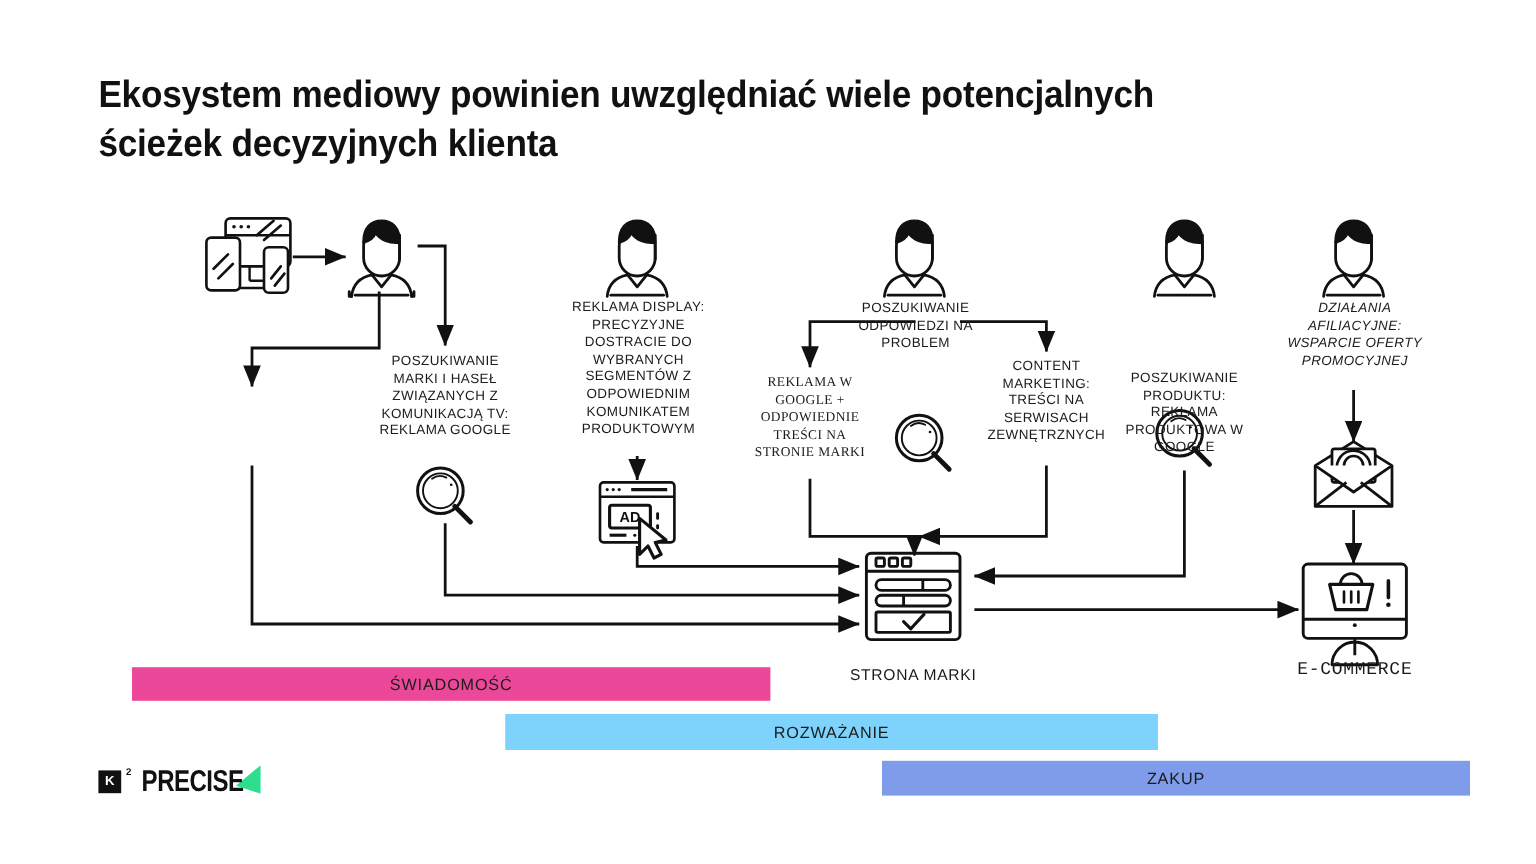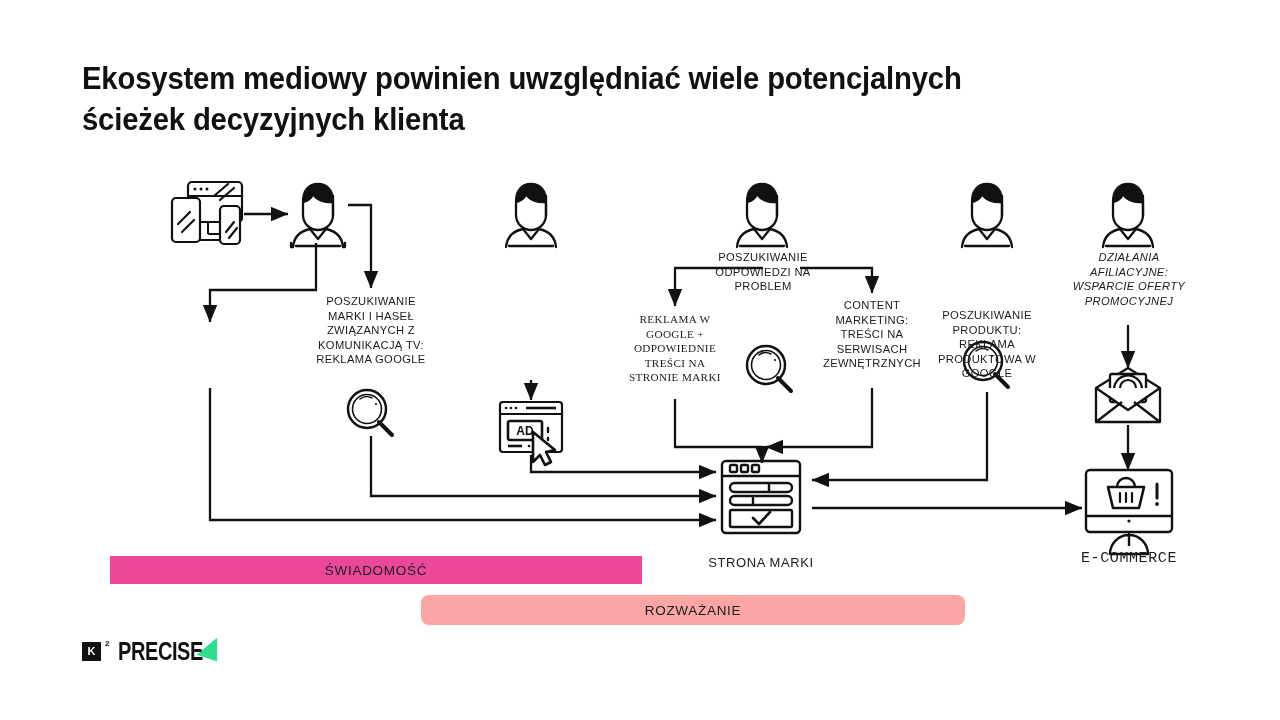--- a/index.html
+++ b/index.html
@@ -265,20 +265,28 @@
   </svg>
 
 
 
   <div class="cap" style="left:305px; top:294px; width:132px;">POSZUKIWANIE
 MARKI I HASEŁ
 ZWIĄZANYCH Z
 KOMUNIKACJĄ TV:
 REKLAMA GOOGLE</div>
 
+  <div class="cap" style="left:465px; top:249px; width:134px;">REKLAMA DISPLAY:
+PRECYZYJNE
+DOSTRACIE DO
+WYBRANYCH
+SEGMENTÓW Z
+ODPOWIEDNIM
+KOMUNIKATEM
+PRODUKTOWYM</div>
 
   <div class="cap" style="left:700px; top:250px; width:126px;">POSZUKIWANIE
 ODPOWIEDZI NA
 PROBLEM</div>
 
   <div class="cap" style="left:613px; top:312px; width:124px;font-family:Liberation Serif, serif;">REKLAMA W
 GOOGLE +
 ODPOWIEDNIE
 TREŚCI NA
 STRONIE MARKI</div>
@@ -300,22 +308,25 @@
 WSPARCIE OFERTY
 PROMOCYJNEJ</div>
 
   <div class="cap" style="left:691px; top:544px; width:140px; font-size:13px; letter-spacing:0.6px;margin-top:12px;">STRONA MARKI</div>
 
   <div class="cap" style="left:1058px; top:552px; width:142px; font-size:15px; letter-spacing:0.6px;font-family:Liberation Mono, monospace;">E-COMMERCE</div>
 
   <div class="bar" style="left:110px; top:556px; width:532px; height:28px; background:#ec4899;">
     <span>ŚWIADOMOŚĆ</span>
   </div>
-  <div class="bar" style="left:421px; top:595px; width:544px; height:30px; background:#fca5a5;border-radius:8px;">
+  <div class="bar" style="left:421px; top:595px; width:544px; height:30px; background:#7dd3fc;">
     <span>ROZWAŻANIE</span>
+  </div>
+  <div class="bar" style="left:735px; top:634px; width:490px; height:29px; background:#7E9CEA;">
+    <span>ZAKUP</span>
   </div>
 
   <div class="logo">
     <div class="logo-k">K</div>
     <div class="logo-sup">2</div>
     <div class="logo-word">
       <span class="logo-swoosh"></span>
       <span>PRECISE</span>
     </div>
   </div>

